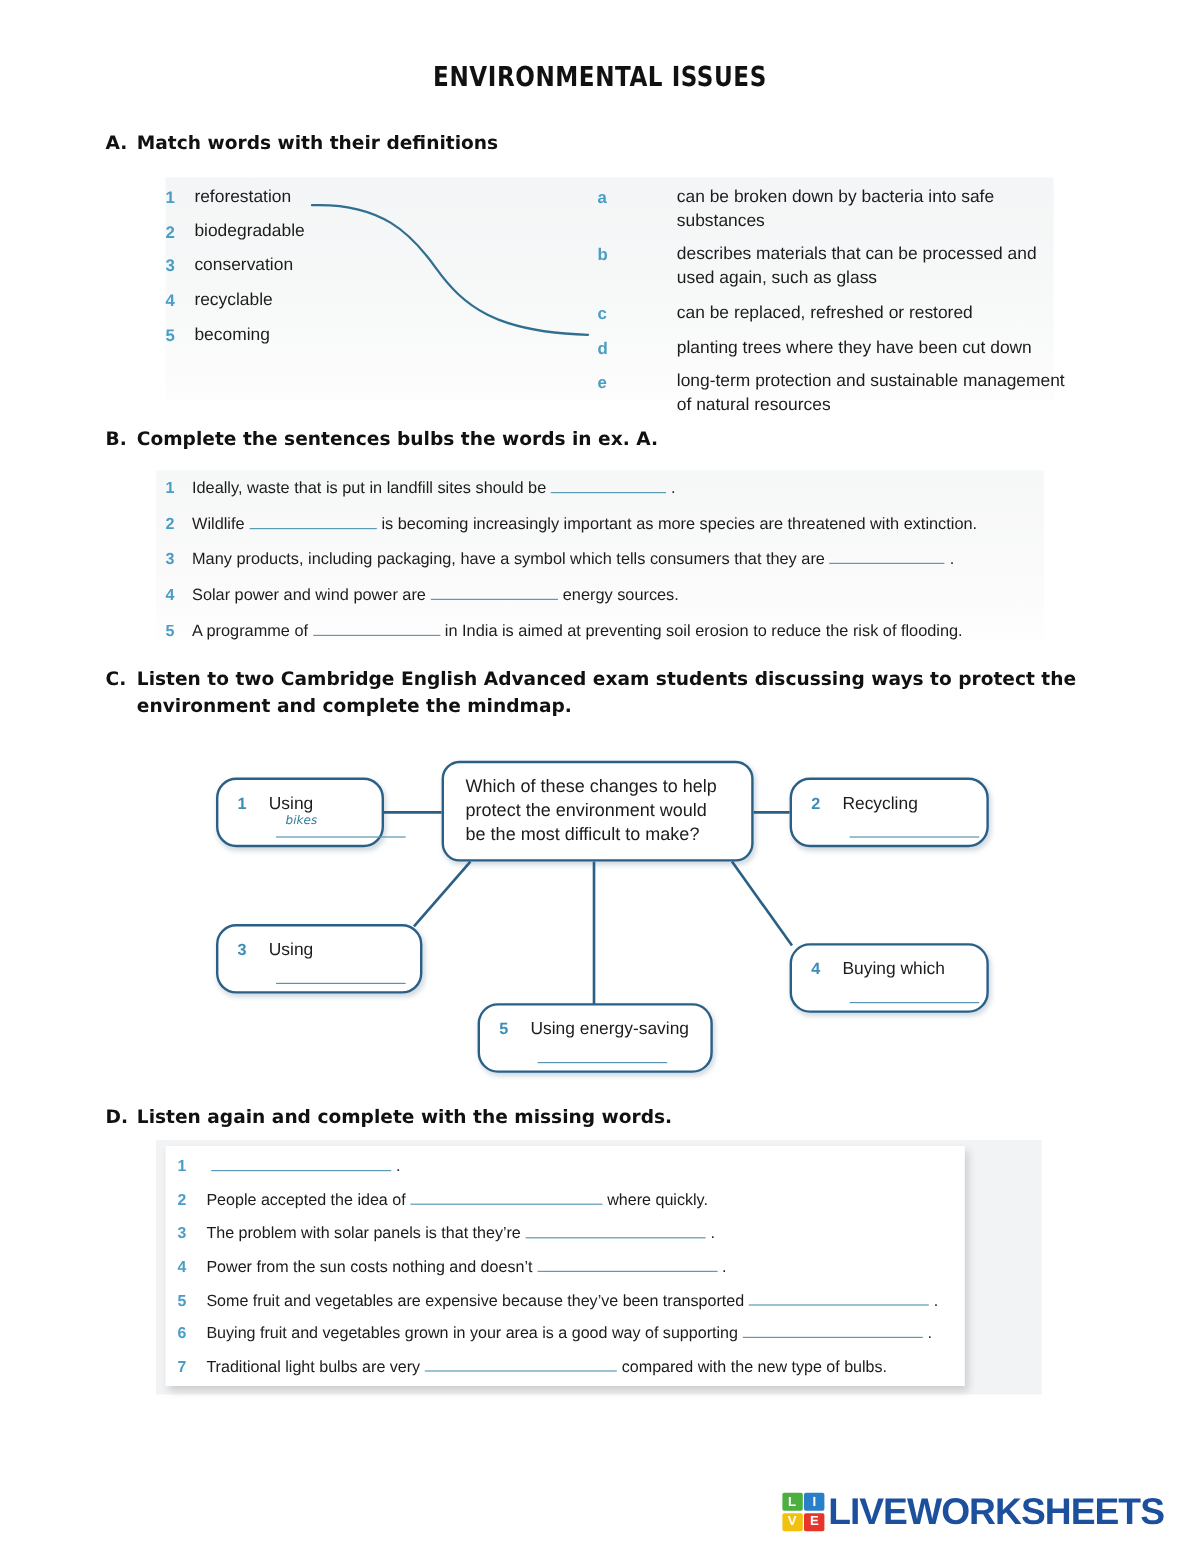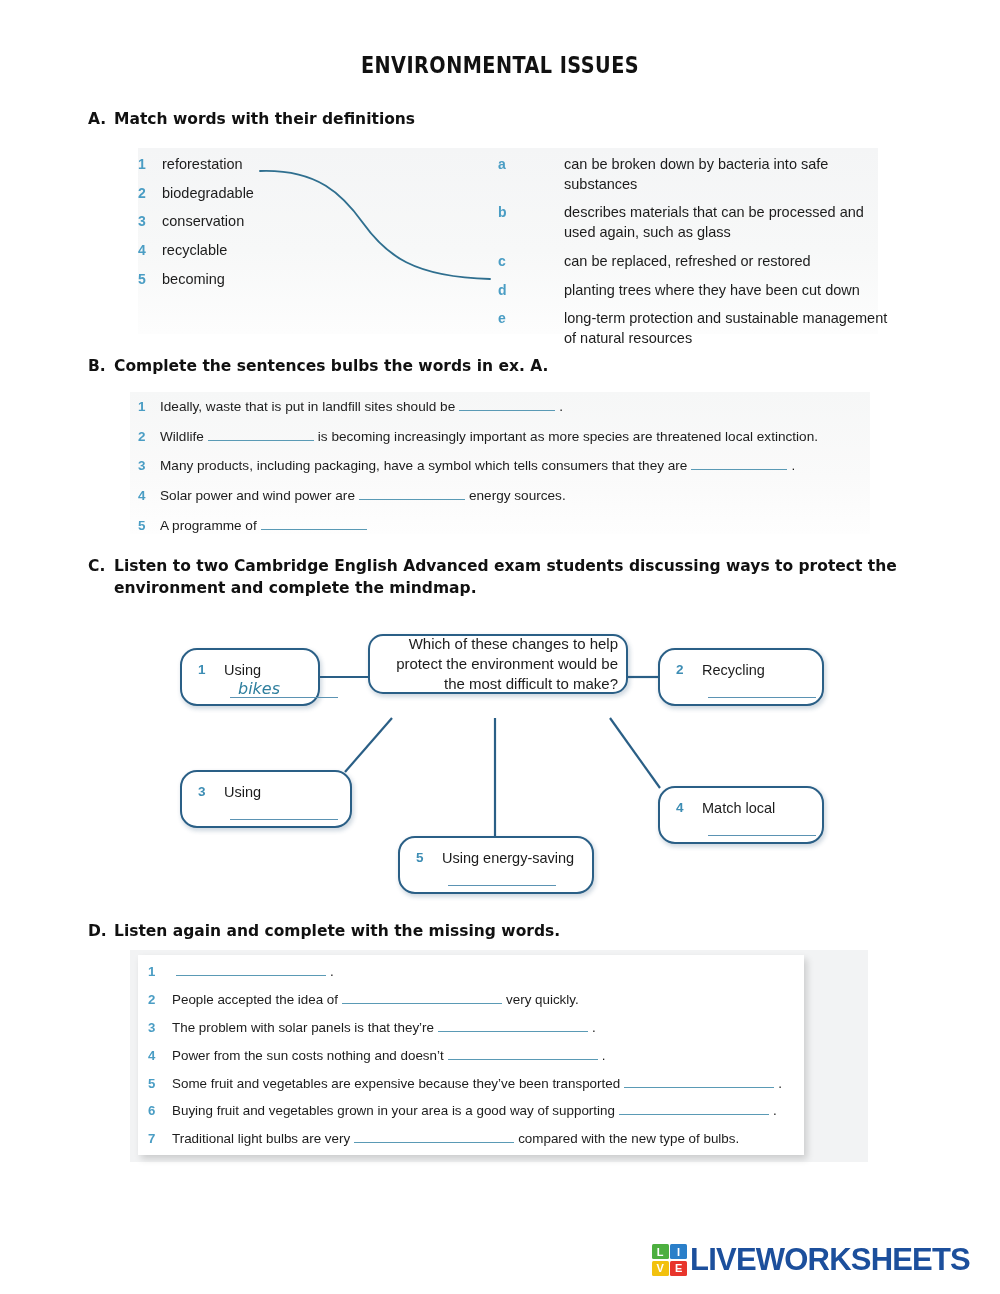--- a/index.html
+++ b/index.html
@@ -178,37 +178,37 @@
     position: absolute;
     left: 48px;
     border-bottom: 1.6px solid #5b93b3;
     width: 108px;
     height: 1px;
   }
   .mm-answer-text {
     position: absolute;
     left: 56px;
     font-family: "DejaVu Sans", sans-serif;
-    font-size: 16px;
+    font-size: 10px;
     color: #2f7f9e;
     font-style: italic;
   }
   .mm-center {
     position: absolute;
     left: 238px; top: 14px;
-    width: 260px; height: 60px;
+    width: 260px; height: 84px;
     border: 2.2px solid #2a5f86;
     border-radius: 15px;
     background: #fff;
     box-shadow: 1.5px 2.5px 4px rgba(40,80,120,0.22);
     display: flex;
     align-items: center;
     justify-content: center;
-    text-align: right;
-    padding: 4px 8px;
+    text-align: left;
+    padding: 4px 18px;
     font-size: 15px;
     line-height: 1.32;
     color: #1c1c1c;
   }
 
   
   .ex-d-bg {
     position: absolute;
     left: 130px; top: 950px;
     width: 738px; height: 212px;
@@ -350,38 +350,39 @@
   <div class="sent-row">
     <span class="idx">1</span>
     <span>Ideally, waste that is put in landfill sites should be</span>
     <span class="blank b-w1"></span>
     <span>.</span>
   </div>
   <div class="sent-row">
     <span class="idx">2</span>
     <span>Wildlife</span>
     <span class="blank b-w2"></span>
-    <span>is becoming increasingly important as more species are threatened local extinction.</span>
+    <span>is becoming increasingly important as more species are threatened with extinction.</span>
   </div>
   <div class="sent-row">
     <span class="idx">3</span>
     <span>Many products, including packaging, have a symbol which tells consumers that they are</span>
     <span class="blank b-w1"></span>
     <span>.</span>
   </div>
   <div class="sent-row">
     <span class="idx">4</span>
     <span>Solar power and wind power are</span>
     <span class="blank b-w2"></span>
     <span>energy sources.</span>
   </div>
   <div class="sent-row">
     <span class="idx">5</span>
     <span>A programme of</span>
     <span class="blank b-w2"></span>
+    <span>in India is aimed at preventing soil erosion to reduce the risk of flooding.</span>
   </div>
 </div>
 
 <div class="section-head" style="left:88px; top:555px; width:870px;">
   <span class="section-letter">C.</span>
   <span class="section-text">Listen to two Cambridge English Advanced exam students discussing ways to protect the environment and complete the mindmap.</span>
 </div>
 
 <div class="mindmap">
   <svg id="mind-svg" width="740" height="290" viewBox="0 0 740 290" xmlns="http://www.w3.org/2000/svg">
@@ -422,21 +423,21 @@
       <span class="idx">3</span>
       <span>Using</span>
     </div>
     <div class="mm-answer-line" style="top:47px;"></div>
     <div class="mm-answer-text" style="top:29px;"></div>
   </div>
 
   <div class="mm-box" style="left:528px; top:166px; width:166px; height:58px;">
     <div class="mm-inner">
       <span class="idx">4</span>
-      <span>Match local</span>
+      <span>Buying which</span>
     </div>
     <div class="mm-answer-line" style="top:47px;"></div>
     <div class="mm-answer-text" style="top:29px;"></div>
   </div>
 
   <div class="mm-box" style="left:268px; top:216px; width:196px; height:58px;">
     <div class="mm-inner">
       <span class="idx">5</span>
       <span>Using energy-saving</span>
     </div>
@@ -456,21 +457,21 @@
 <div class="ex-d-list">
   <div class="d-row">
     <span class="idx">1</span>
     <span class="blank d-w1"></span>
     <span>.</span>
   </div>
   <div class="d-row">
     <span class="idx">2</span>
     <span>People accepted the idea of</span>
     <span class="blank d-w2"></span>
-    <span>very quickly.</span>
+    <span>where quickly.</span>
   </div>
   <div class="d-row">
     <span class="idx">3</span>
     <span>The problem with solar panels is that they’re</span>
     <span class="blank d-w1"></span>
     <span>.</span>
   </div>
   <div class="d-row">
     <span class="idx">4</span>
     <span>Power from the sun costs nothing and doesn’t</span>

